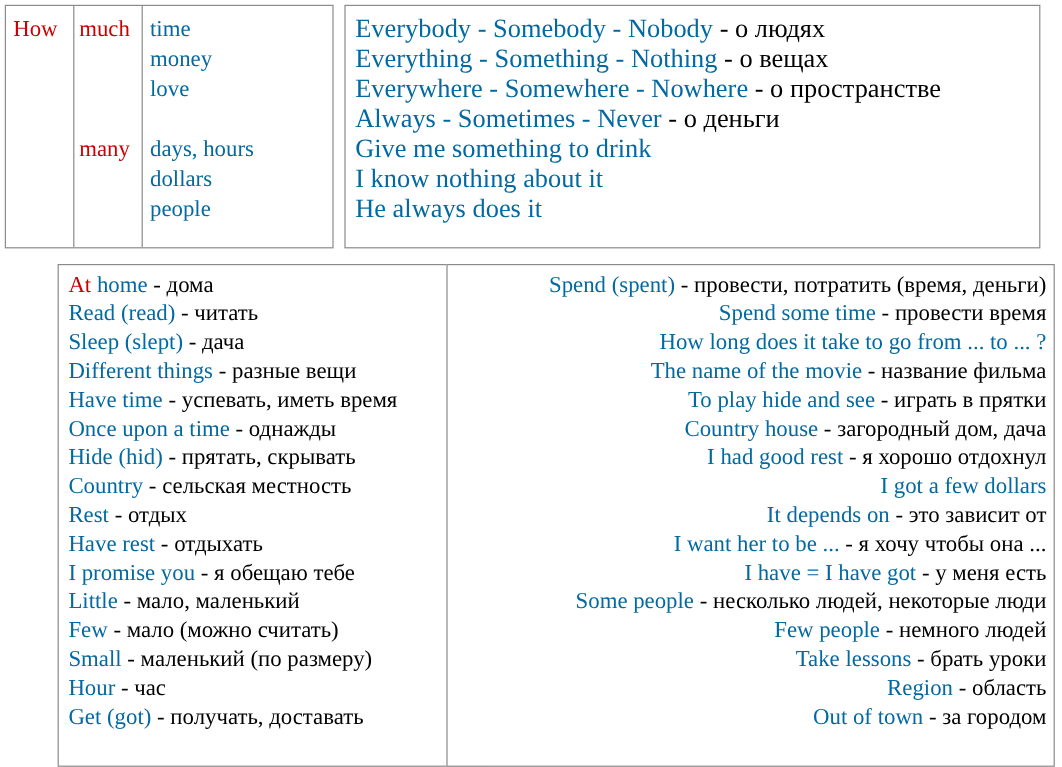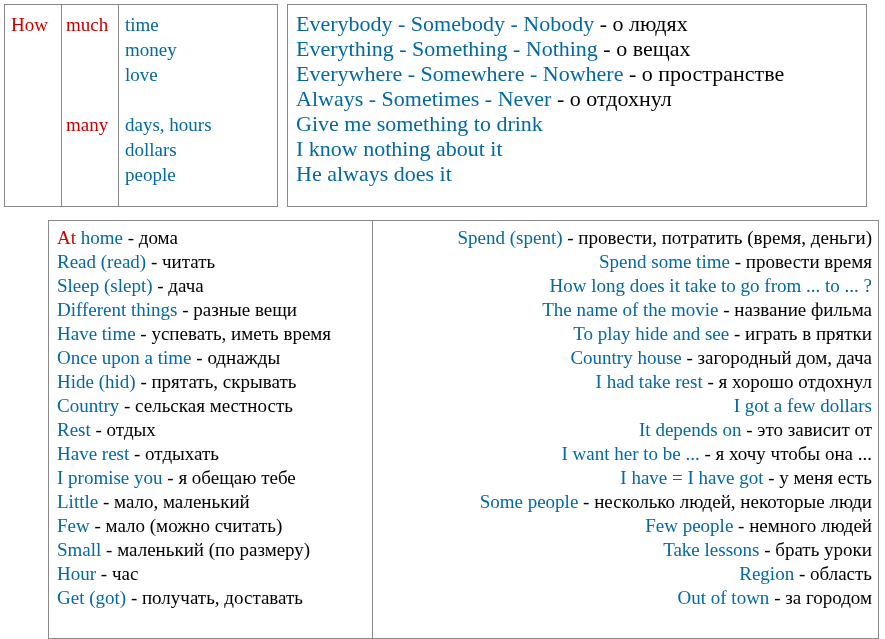--- a/index.html
+++ b/index.html
@@ -136,21 +136,21 @@
         <div class="qt-line blue">people</div>
       </div>
     </div>
   </div>
 
   <div class="box" id="pronoun-box">
     <div id="pronoun-lines">
         <div class="pb-line"><span class="blue">Everybody - Somebody - Nobody</span><span class="black"> - </span><span class="black">о людях</span></div>
         <div class="pb-line"><span class="blue">Everything - Something - Nothing</span><span class="black"> - </span><span class="black">о вещах</span></div>
         <div class="pb-line"><span class="blue">Everywhere - Somewhere - Nowhere</span><span class="black"> - </span><span class="black">о пространстве</span></div>
-        <div class="pb-line"><span class="blue">Always - Sometimes - Never</span><span class="black"> - </span><span class="black">о отдохнул</span></div>
+        <div class="pb-line"><span class="blue">Always - Sometimes - Never</span><span class="black"> - </span><span class="black">о деньги</span></div>
         <div class="pb-line"><span class="blue">Give me something to drink</span></div>
         <div class="pb-line"><span class="blue">I know nothing about it</span></div>
         <div class="pb-line"><span class="blue">He always does it</span></div>
       </div>
   </div>
 
   <div class="box" id="vocab-left">
     <div id="vocab-left-lines">
         <div class="vb-line"><span class="red">At</span><span class="blue"> home</span><span class="black"> - </span><span class="black">дома</span></div>
         <div class="vb-line"><span class="blue">Read (read)</span><span class="black"> - </span><span class="black">читать</span></div>
@@ -172,21 +172,21 @@
   </div>
 
   <div class="box" id="vocab-right">
     <div id="vocab-right-lines">
         <div class="vb-line"><span class="blue">Spend (spent)</span><span class="black"> - </span><span class="black">провести, потратить (время, деньги)</span></div>
         <div class="vb-line"><span class="blue">Spend some time</span><span class="black"> - </span><span class="black">провести время</span></div>
         <div class="vb-line"><span class="blue">How long does it take to go from ... to ... ?</span></div>
         <div class="vb-line"><span class="blue">The name of the movie</span><span class="black"> - </span><span class="black">название фильма</span></div>
         <div class="vb-line"><span class="blue">To play hide and see</span><span class="black"> - </span><span class="black">играть в прятки</span></div>
         <div class="vb-line"><span class="blue">Country house</span><span class="black"> - </span><span class="black">загородный дом, дача</span></div>
-        <div class="vb-line"><span class="blue">I had take rest</span><span class="black"> - </span><span class="black">я хорошо отдохнул</span></div>
+        <div class="vb-line"><span class="blue">I had good rest</span><span class="black"> - </span><span class="black">я хорошо отдохнул</span></div>
         <div class="vb-line"><span class="blue">I got a few dollars</span></div>
         <div class="vb-line"><span class="blue">It depends on</span><span class="black"> - </span><span class="black">это зависит от</span></div>
         <div class="vb-line"><span class="blue">I want her to be ...</span><span class="black"> - </span><span class="black">я хочу чтобы она ...</span></div>
         <div class="vb-line"><span class="blue">I have = I have got</span><span class="black"> - </span><span class="black">у меня есть</span></div>
         <div class="vb-line"><span class="blue">Some people</span><span class="black"> - </span><span class="black">несколько людей, некоторые люди</span></div>
         <div class="vb-line"><span class="blue">Few people</span><span class="black"> - </span><span class="black">немного людей</span></div>
         <div class="vb-line"><span class="blue">Take lessons</span><span class="black"> - </span><span class="black">брать уроки</span></div>
         <div class="vb-line"><span class="blue">Region</span><span class="black"> - </span><span class="black">область</span></div>
         <div class="vb-line"><span class="blue">Out of town</span><span class="black"> - </span><span class="black">за городом</span></div>
       </div>

